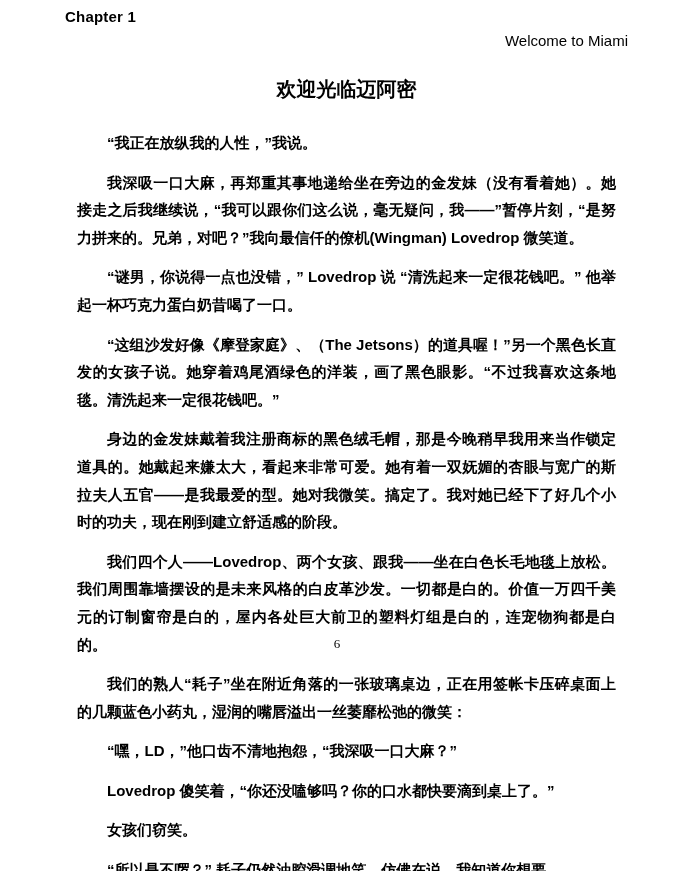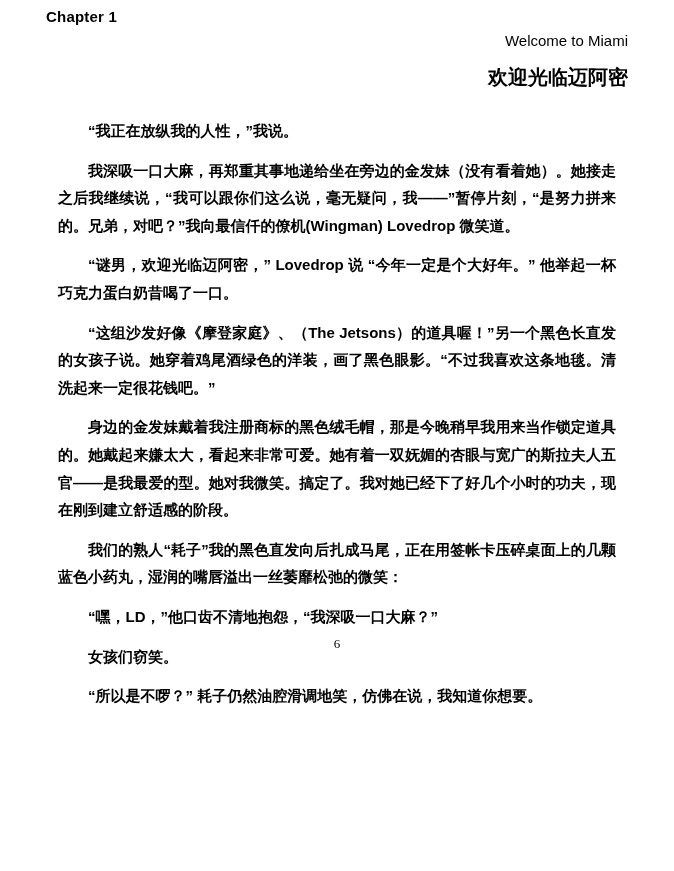--- a/index.html
+++ b/index.html
@@ -12,37 +12,37 @@
     height: 871px;
     position: relative;
     overflow: hidden;
     font-family: "Liberation Sans", "DejaVu Sans", sans-serif;
     color: #000000;
   }
   .page {
     box-sizing: border-box;
     width: 674px;
     height: 662px;
-    padding: 8px 46px 0 46px;
+    padding: 8px 46px 0 65px;
     position: relative;
   }
   .chapter-label {
     font-size: 15px;
     font-weight: bold;
     letter-spacing: 0.2px;
   }
   .title-en {
     margin-top: 7px;
     text-align: right;
     font-size: 15px;
     font-weight: normal;
   }
   .title-zh {
-    margin-top: 15px;
-    text-align: right;
+    margin-top: 27px;
+    text-align: center;
     font-size: 20px;
     font-weight: bold;
   }
   .body-text {
     margin-top: 26px;
   }
   .body-text p {
     margin: 12px;
     padding: 0;
     font-size: 15px;
@@ -69,23 +69,25 @@
 <div class="page">
   <div class="chapter-label">Chapter 1</div>
 
   <div class="title-en">Welcome to Miami</div>
 
   <div class="title-zh">欢迎光临迈阿密</div>
 
   <div class="body-text">
       <p>“我正在放纵我的人性，”我说。</p>
       <p>我深吸一口大麻，再郑重其事地递给坐在旁边的金发妹（没有看着她）。她接走之后我继续说，“我可以跟你们这么说，毫无疑问，我——”暂停片刻，“是努力拼来的。兄弟，对吧？”我向最信仟的僚机(Wingman) Lovedrop 微笑道。</p>
-      <p>“谜男，欢迎光临迈阿密，” Lovedrop 说 “今年一定是个大好年。” 他举起一杯巧克力蛋白奶昔喝了一口。</p>
+      <p>“谜男，你说得一点也没错，” Lovedrop 说 “清洗起来一定很花钱吧。” 他举起一杯巧克力蛋白奶昔喝了一口。</p>
       <p>“这组沙发好像《摩登家庭》、（The Jetsons）的道具喔！”另一个黑色长直发的女孩子说。她穿着鸡尾酒绿色的洋装，画了黑色眼影。“不过我喜欢这条地毯。清洗起来一定很花钱吧。”</p>
       <p>身边的金发妹戴着我注册商标的黑色绒毛帽，那是今晚稍早我用来当作锁定道具的。她戴起来嫌太大，看起来非常可爱。她有着一双妩媚的杏眼与宽广的斯拉夫人五官——是我最爱的型。她对我微笑。搞定了。我对她已经下了好几个小时的功夫，现在刚到建立舒适感的阶段。</p>
-      <p>我们的熟人“耗子”我的黑色直发向后扎成马尾，正在用签帐卡压碎桌面上的几颗蓝色小药丸，湿润的嘴唇溢出一丝萎靡松弛的微笑：</p>
+      <p>我们四个人——Lovedrop、两个女孩、跟我——坐在白色长毛地毯上放松。我们周围靠墙摆设的是未来风格的白皮革沙发。一切都是白的。价值一万四千美元的订制窗帘是白的，屋内各处巨大前卫的塑料灯组是白的，连宠物狗都是白的。</p>
+      <p>我们的熟人“耗子”坐在附近角落的一张玻璃桌边，正在用签帐卡压碎桌面上的几颗蓝色小药丸，湿润的嘴唇溢出一丝萎靡松弛的微笑：</p>
       <p>“嘿，LD，”他口齿不清地抱怨，“我深吸一口大麻？”</p>
+      <p>Lovedrop 傻笑着，“你还没嗑够吗？你的口水都快要滴到桌上了。”</p>
       <p>女孩们窃笑。</p>
       <p>“所以是不啰？” 耗子仍然油腔滑调地笑，仿佛在说，我知道你想要。</p>
     </div>
 
   <div class="page-number">6</div>
 </div>
 
 </body></html>

